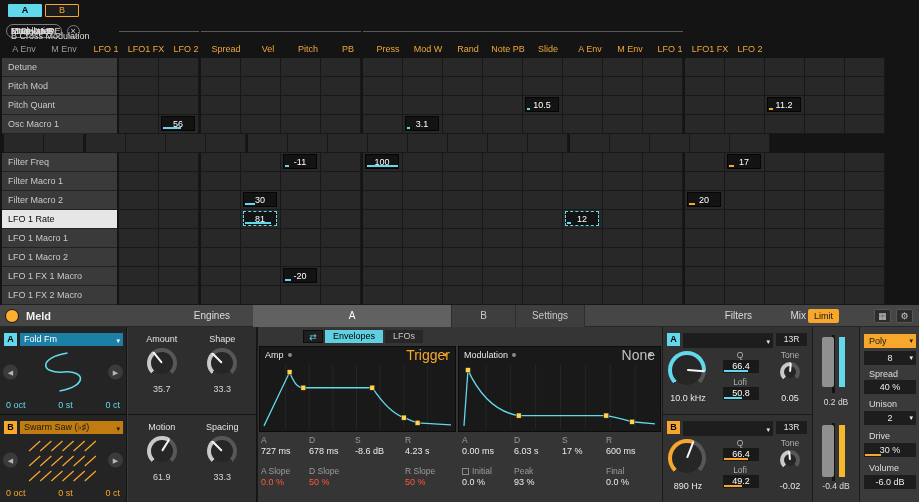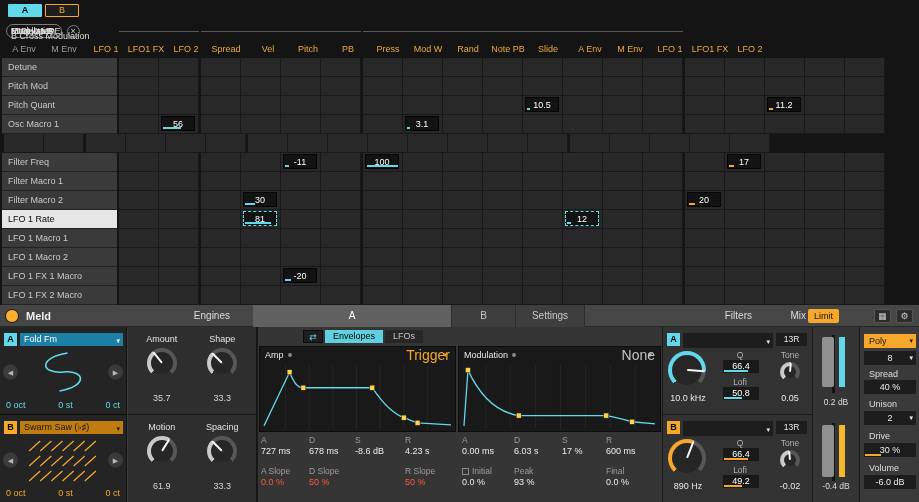--- a/index.html
+++ b/index.html
@@ -75,21 +75,21 @@
   .tune{position:absolute;left:6px;right:6px;bottom:4px;display:flex;justify-content:space-between;font-size:9px}
   .eng-a .tune{color:#62d9eb}.eng-b .tune{color:#f7a82c}
 
   
   .kgrid{position:absolute;left:128px;width:129px;background:#2e2e2e;border-right:1px solid #141414;
          display:flex;justify-content:space-evenly;padding-top:7px}
   .kga{top:22px;height:88px;border-bottom:1px solid #161616}
   .kgb{top:110px;height:87px}
   .kblock{width:54px;text-align:center}
   .klabel{font-size:9px;color:#e3e3e3}
-  .kvalue{font-size:9px;color:#d6d6d6;margin-top:15px}
+  .kvalue{font-size:9px;color:#d6d6d6;margin-top:6px}
   .kslot{display:flex;justify-content:center}
   .kblock .kslot{margin-top:4px}
   .knob{position:relative;border-radius:50%}
   .knob .cap{position:absolute;inset:4px;border-radius:50%;background:#262626}
   .knob .needle{position:absolute;left:50%;top:50%;width:2px;margin-left:-1px;height:47%;background:#f5f5f5;
                 transform-origin:50% 0%;border-radius:1px}
 
   
   .mid{position:absolute;left:257px;top:22px;width:405px;height:175px;background:#353535;border-left:1px solid #191919}
   .subtabs{position:absolute;left:45px;top:3px;height:13px;display:flex;gap:2px}

